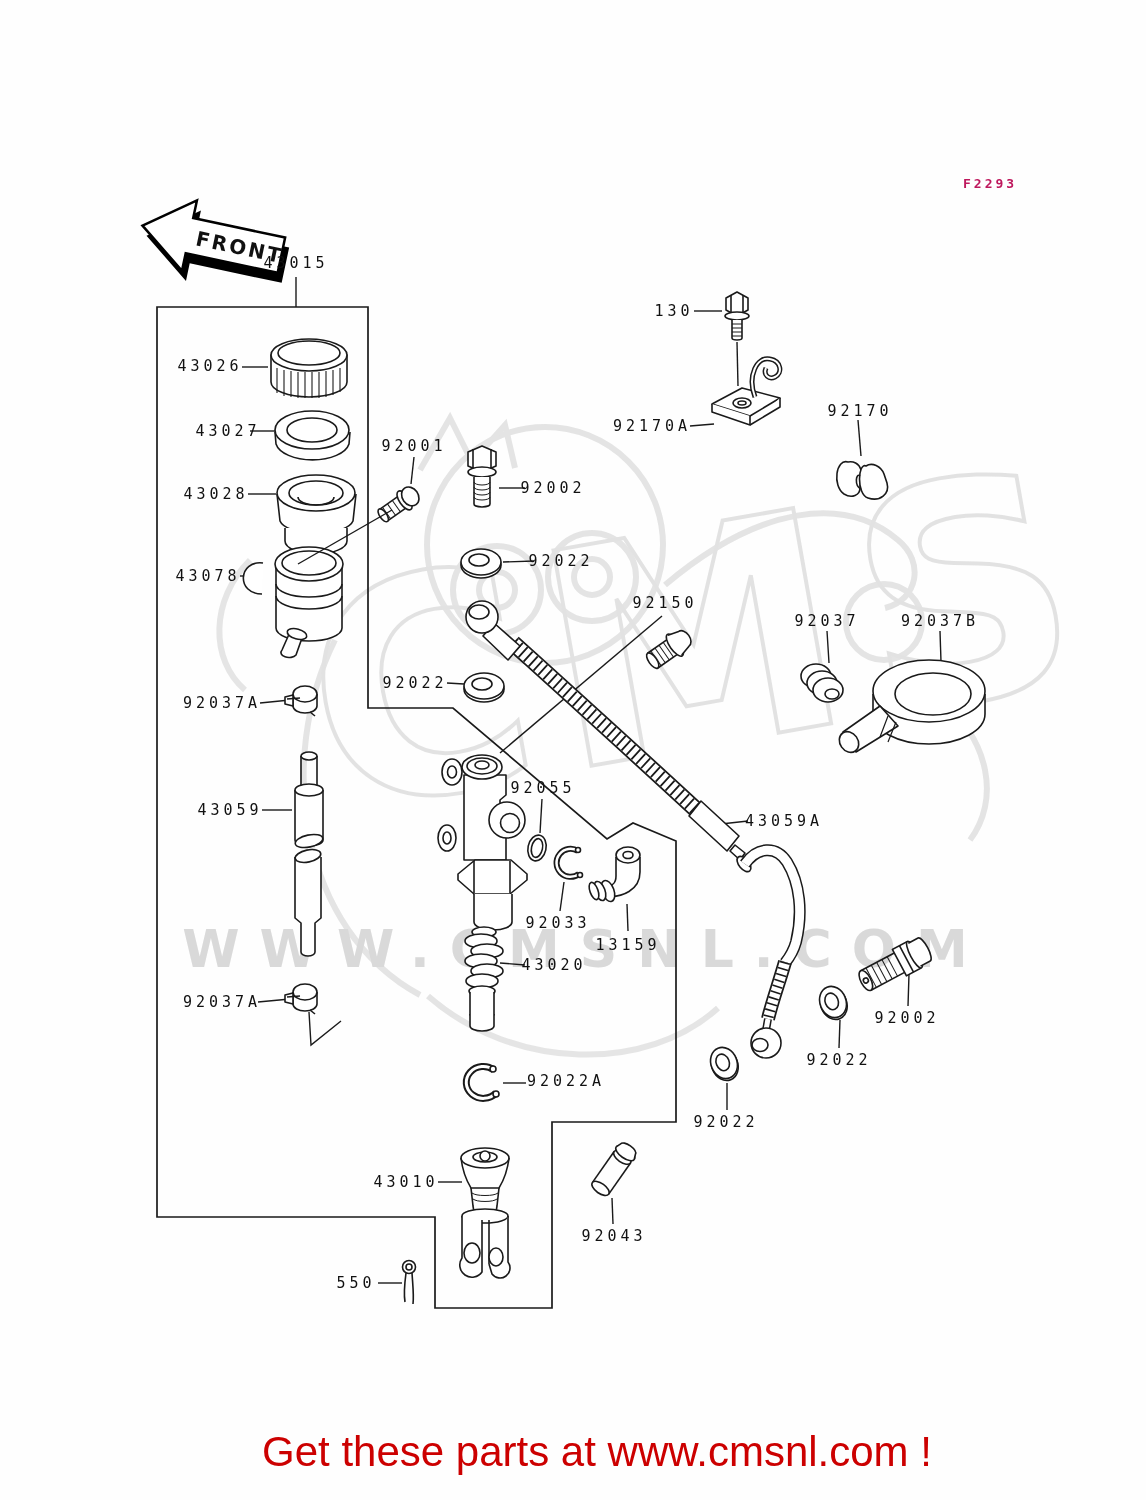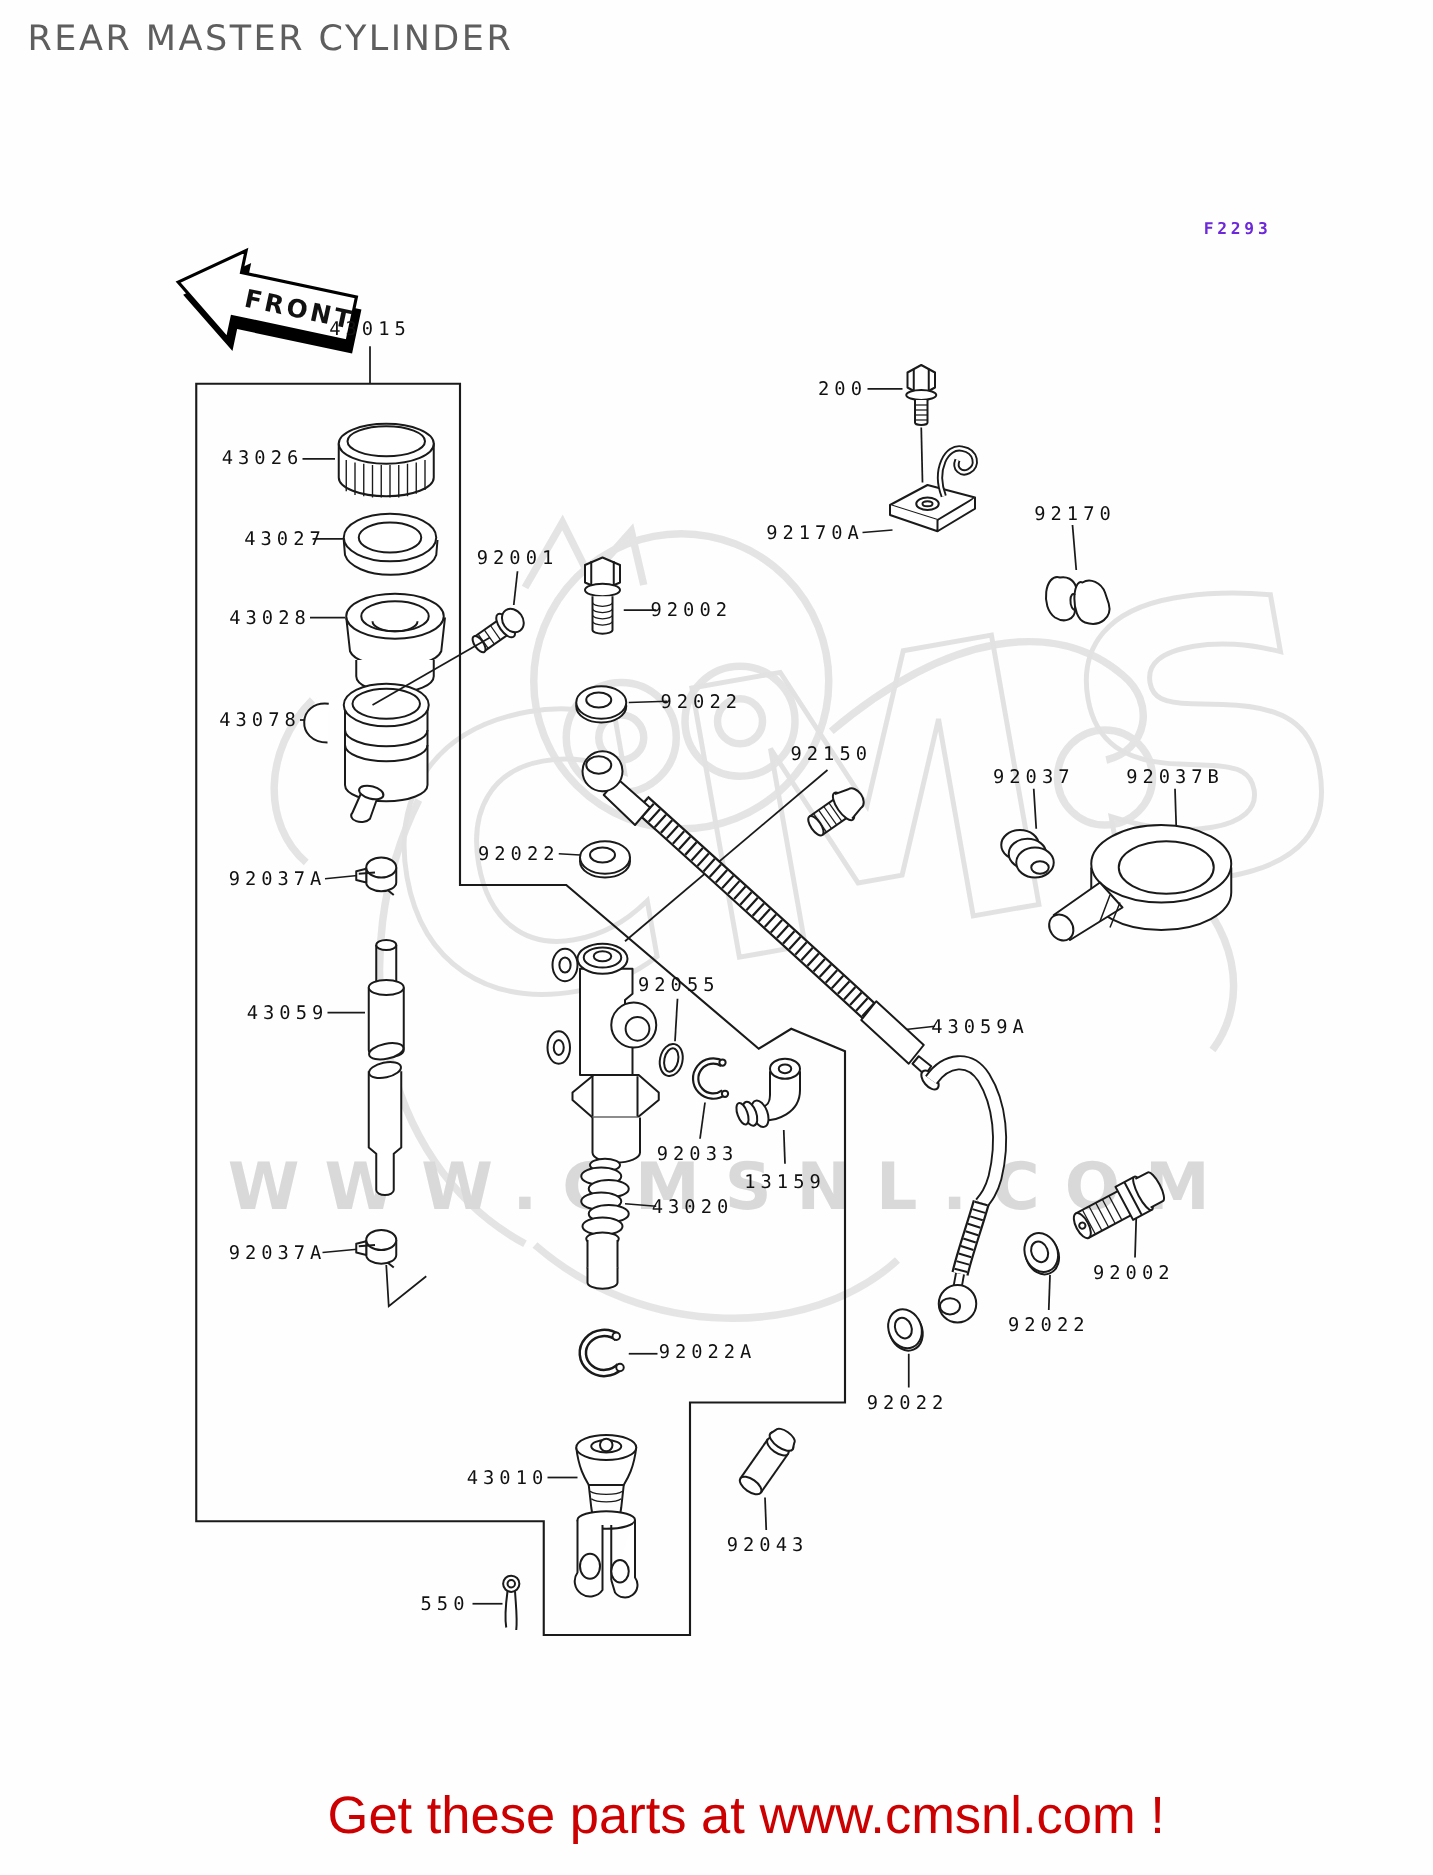--- a/index.html
+++ b/index.html
@@ -6,21 +6,21 @@
   #page{position:relative;width:1146px;height:1500px;background:#fefefe;overflow:hidden;
         font-family:"Liberation Sans", sans-serif;}
   #art{position:absolute;left:0;top:0;}
   .plabel{position:absolute;transform:translate(-50%,-50%);
           font-family:"DejaVu Sans Mono", monospace;font-weight:normal;font-size:15px;
           letter-spacing:4px;color:#111;white-space:nowrap;}
   #page-title{position:absolute;left:22px;top:14px;font-size:28px;letter-spacing:2px;
           color:#5e5e5e;font-family:"DejaVu Sans", sans-serif;white-space:nowrap;}
   #fiche-code{position:absolute;left:963px;top:176px;
           font-family:"DejaVu Sans Mono", monospace;font-weight:bold;font-size:13px;
-          letter-spacing:3px;color:#6d28d9;}
+          letter-spacing:3px;color:#be185d;}
   #footer-banner{position:absolute;left:0;top:1428px;width:100%;text-align:center;
           font-size:42px;color:#cc0000;font-family:"Liberation Sans", sans-serif;
           white-space:nowrap;padding-left:24px;}
   .wm-big{font-family:"DejaVu Sans", sans-serif;font-weight:bold;font-size:300px;
           fill:none;stroke:#e0e0e0;stroke-width:4px;letter-spacing:18px;}
   .wm-site{font-family:"DejaVu Sans", sans-serif;font-weight:bold;font-size:52px;
           fill:#d6d6d6;letter-spacing:20px;}
   .front-text{font-family:"DejaVu Sans", sans-serif;font-weight:bold;font-size:20px;
           letter-spacing:2.5px;fill:#111;}
 </style>
@@ -398,37 +398,36 @@
       <path d="M494,1070 A17,16 0 1 0 496,1093" fill="none" stroke-width="7"></path>
       <path d="M494,1070 A17,16 0 1 0 496,1093" fill="none" stroke="#fff" stroke-width="3"></path>
       <circle cx="493" cy="1069" r="3"></circle>
       <circle cx="496" cy="1094" r="3"></circle>
     </g>
   </g>
 
   <line x1="392" y1="510" x2="298" y2="564" stroke="#1a1a1a" stroke-width="1.4"></line>
 </svg>
 
-  <div id="page-title">REAR MASTER CYLINDER</div>
   <div id="fiche-code">F2293</div>
 
   <div class="plabel" style="left:296px;top:263px">43015</div>
   <div class="plabel" style="left:210px;top:366px">43026</div>
   <div class="plabel" style="left:228px;top:431px">43027</div>
   <div class="plabel" style="left:216px;top:494px">43028</div>
   <div class="plabel" style="left:414px;top:446px">92001</div>
   <div class="plabel" style="left:208px;top:576px">43078</div>
   <div class="plabel" style="left:222px;top:703px">92037A</div>
   <div class="plabel" style="left:230px;top:810px">43059</div>
   <div class="plabel" style="left:222px;top:1002px">92037A</div>
   <div class="plabel" style="left:415px;top:683px">92022</div>
   <div class="plabel" style="left:561px;top:561px">92022</div>
   <div class="plabel" style="left:553px;top:488px">92002</div>
   <div class="plabel" style="left:665px;top:603px">92150</div>
-  <div class="plabel" style="left:674px;top:311px">200</div>
+  <div class="plabel" style="left:674px;top:311px">130</div>
   <div class="plabel" style="left:652px;top:426px">92170A</div>
   <div class="plabel" style="left:860px;top:411px">92170</div>
   <div class="plabel" style="left:827px;top:621px">92037</div>
   <div class="plabel" style="left:940px;top:621px">92037B</div>
   <div class="plabel" style="left:543px;top:788px">92055</div>
   <div class="plabel" style="left:558px;top:923px">92033</div>
   <div class="plabel" style="left:628px;top:945px">13159</div>
   <div class="plabel" style="left:554px;top:965px">43020</div>
   <div class="plabel" style="left:784px;top:821px">43059A</div>
   <div class="plabel" style="left:566px;top:1081px">92022A</div>

